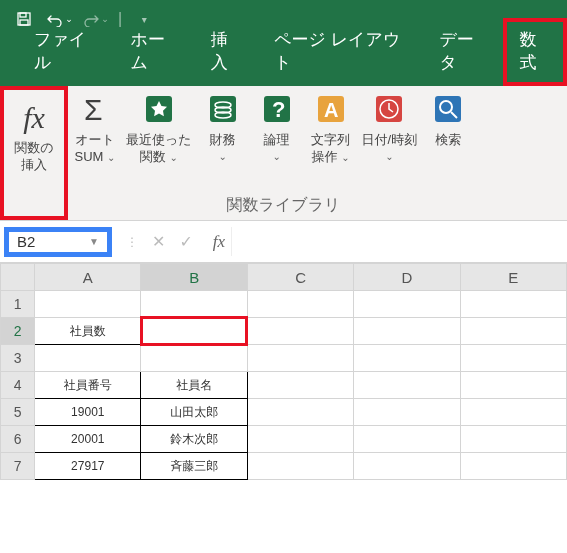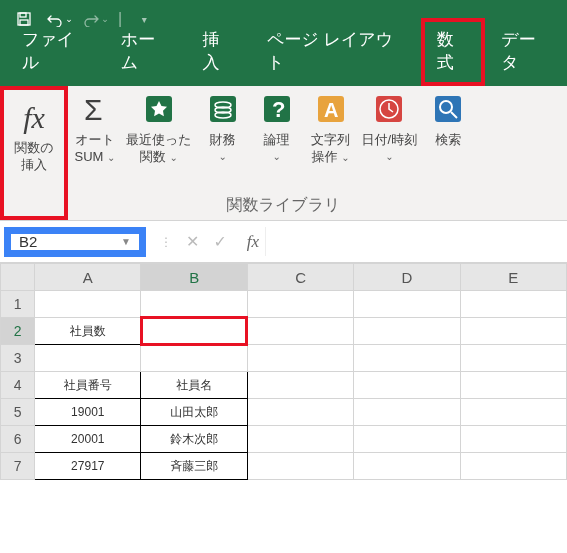--- a/index.html
+++ b/index.html
@@ -1,34 +1,34 @@
 <!DOCTYPE html>
 <html><head>
 <meta charset="utf-8">
 <style>
 *{margin:0;padding:0;box-sizing:border-box;font-family:"Yu Gothic UI","Meiryo",sans-serif}
 body{width:567px;height:553px;background:#fff;overflow:hidden}
 .titlebar{background:#217346;height:38px;display:flex;align-items:center;padding:0 10px;gap:8px}
 .tb-btn{width:28px;height:28px;display:flex;align-items:center;justify-content:center;color:#fff}
 .tb-sep{color:#fff;opacity:.5}
 .tb-btn svg{width:16px;height:16px}
-.tabs{background:#217346;height:48px;display:flex;align-items:flex-end;padding-left:6px}
+.tabs{background:#217346;height:48px;display:flex;align-items:flex-end;padding-left:18px}
 .tab{color:#fff;font-size:17px;padding:10px 16px 12px;cursor:pointer}
 .tab.active{border:4px solid #e81123;padding:6px 12px 8px}
 .ribbon{background:#f3f2f1;height:135px;border-bottom:1px solid #d4d4d4;display:flex;position:relative}
 .rib-btn{display:flex;flex-direction:column;align-items:center;justify-content:flex-start;padding:4px 4px 2px;font-size:13px;color:#444;text-align:center;line-height:1.3;min-width:54px}
 .rib-btn .ic{height:38px;display:flex;align-items:center;justify-content:center;margin-bottom:4px}
 .rib-btn.big{min-width:68px}
 .rib-btn.fx{border:4px solid #e81123;padding:8px 6px 4px}
 .rib-btn.fx .ic{font-family:"Times New Roman",serif;font-style:italic;font-size:30px;color:#404040}
 .rib-btn .dd{font-size:10px;margin-top:1px;color:#666}
 .rib-label{position:absolute;bottom:4px;left:0;right:0;text-align:center;font-size:16px;color:#666}
 .ic svg{width:34px;height:34px}
 .formula-bar{height:42px;display:flex;align-items:center;border-bottom:1px solid #d4d4d4;padding:6px 4px}
-.name-box{width:142px;height:30px;border:7px solid #3b82f6;display:flex;align-items:center;padding:0 8px;font-size:15px;color:#333;justify-content:space-between}
+.name-box{width:108px;height:30px;border:5px solid #3b82f6;display:flex;align-items:center;padding:0 8px;font-size:15px;color:#333;justify-content:space-between}
 .name-box .arr{color:#888;font-size:10px}
 .fb-icons{display:flex;align-items:center;gap:14px;padding:0 14px;color:#bbb}
 .fb-icons span{font-size:16px}
 .fx-label{font-family:"Times New Roman",serif;font-style:italic;font-size:17px;color:#666;padding:0 6px}
 .grid-wrap{position:relative}
 .grid{border-collapse:collapse;width:100%}
 .grid th,.grid td{border:1px solid #d4d4d4;font-weight:normal;font-size:12px;height:27px;text-align:center;color:#333}
 .grid .rh{background:#e6e6e6;width:34px;font-size:14px;color:#555}
 .grid .ch{background:#e6e6e6;height:26px;font-size:15px;color:#555}
 .grid .ch.sel,.grid .rh.sel{background:#d3d3d3;color:#217346}
@@ -65,22 +65,22 @@
   <div class="tb-btn" style="opacity:.6">
       <span style="font-size:10px;color:#fff">▾</span>
     </div>
 </div>
 
 <div class="tabs">
   <div class="tab">ファイル</div>
   <div class="tab">ホーム</div>
   <div class="tab">挿入</div>
   <div class="tab">ページ レイアウト</div>
+  <div class="tab">データ</div>
   <div class="tab active">数式</div>
-  <div class="tab">データ</div>
 </div>
 
 <div class="ribbon">
   <div class="rib-btn big fx">
     <div class="ic">fx</div>
     <span>関数の</span>
     <span>挿入</span>
   </div>
   <div class="rib-btn">
     <div class="ic">

